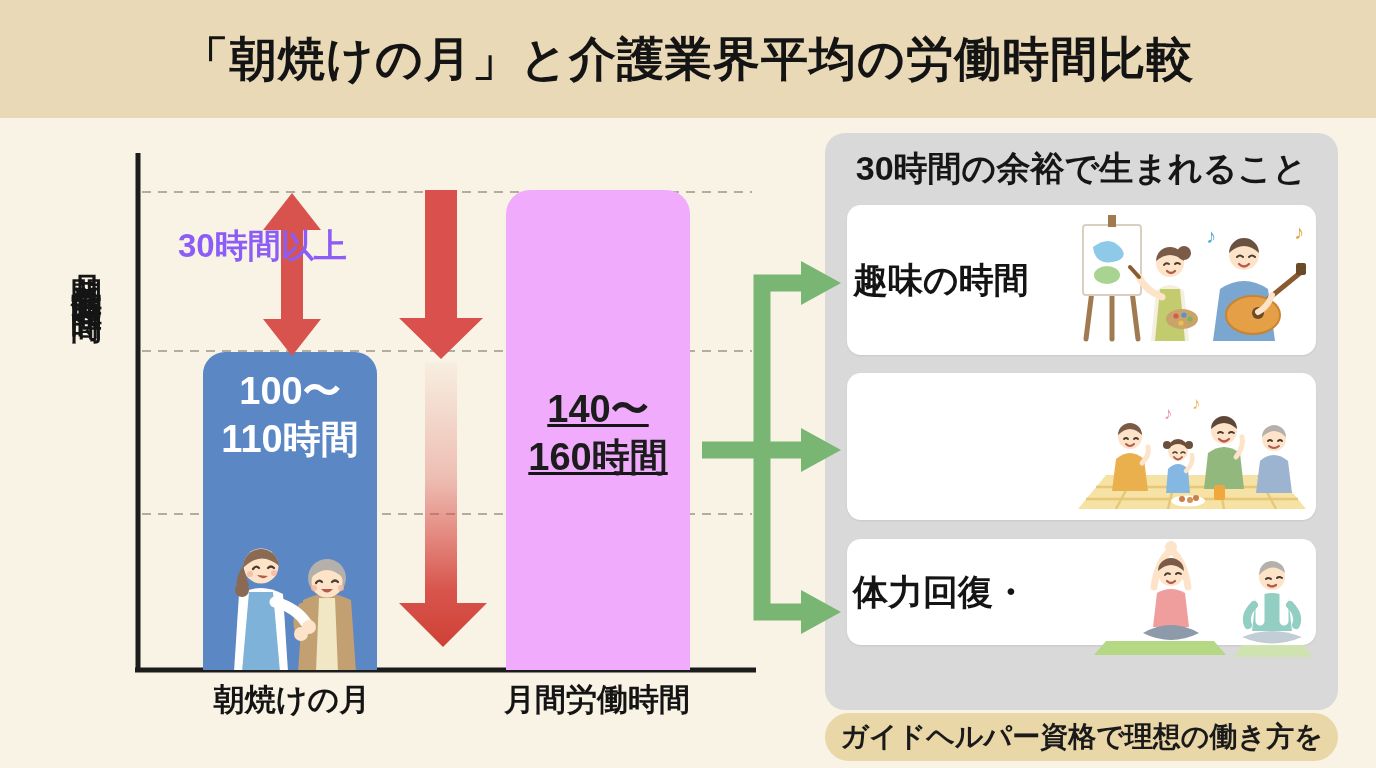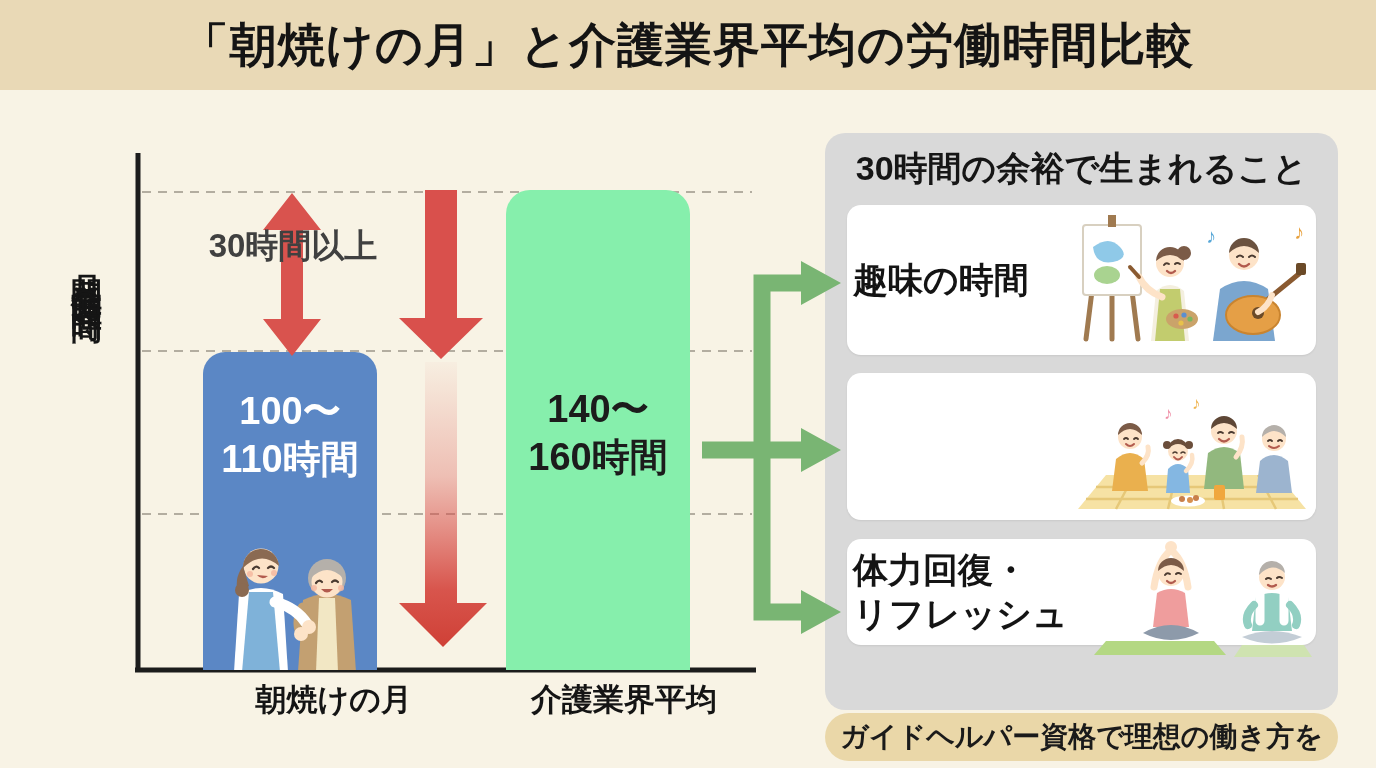--- a/index.html
+++ b/index.html
@@ -7,21 +7,21 @@
   body {
     position:relative;
     background:#f8f3e5;
     font-family:"Liberation Sans","DejaVu Sans",sans-serif;
     color:#151515;
   }
   .abs { position:absolute; }
 
   
   .title-band {
-    left:0; top:0; width:1376px; height:90px;
+    left:0; top:0; width:1376px; height:118px;
     background:#e9d9b6;
     display:flex; align-items:center; justify-content:center;
     z-index:1;
   }
   .title-band h1 {
     font-size:47px; font-weight:900; letter-spacing:1px; color:#141414;
   }
 
   
   #grid-svg   { left:0; top:0; z-index:0; }
@@ -37,42 +37,42 @@
   }
 
   
   .bar { z-index:2; overflow:hidden; }
   .bar-blue {
     left:203px; top:352px; width:174px; height:318px;
     background:#5b87c5; border-radius:22px 22px 0 0;
   }
   .bar-orange {
     left:506px; top:190px; width:184px; height:480px;
-    background:#86efac; border-radius:24px 24px 0 0;
+    background:#f0abfc; border-radius:24px 24px 0 0;text-decoration:underline;
   }
   .bar-value {
     width:100%; text-align:center; font-weight:800;
     font-size:38px; line-height:1.26;
   }
-  .bar-blue  .bar-value { color:#ffffff; padding-top:36px; }
+  .bar-blue  .bar-value { color:#ffffff; padding-top:16px; }
   .bar-orange .bar-value { color:#1c1c1c; padding-top:196px; }
   .bar-value span { display:block; }
   .care-art { position:absolute; left:0; bottom:-2px; }
 
   
   .gap-note {
-    left:178px; top:226px; width:230px; text-align:center;
-    font-size:33px; font-weight:800; color:#404040; line-height:1.22;
+    left:178px; top:226px; width:230px; text-align:left;
+    font-size:33px; font-weight:800; color:#8b5cf6; line-height:1.22;
     z-index:5;
   }
   .gap-note span { display:block; }
 
   
   .x-label {
-    top:679px; width:240px; text-align:right;
+    top:679px; width:240px; text-align:center;
     font-size:31px; font-weight:800; color:#141414; z-index:1;
   }
   .x-label-1 { left:172px; }
   .x-label-2 { left:477px; }
 
   
   .panel {
     left:825px; top:133px; width:513px; height:577px;
     background:#d9d9d9; border-radius:20px; z-index:2;
   }
@@ -170,21 +170,21 @@
     <span>140〜</span>
     <span>160時間</span>
   </div>
 </div>
 
 <div class="abs gap-note">
   <span>30時間以上</span>
 </div>
 
 <div class="abs x-label x-label-1">朝焼けの月</div>
-<div class="abs x-label x-label-2">介護業界平均</div>
+<div class="abs x-label x-label-2">月間労働時間</div>
 
 <svg id="arrows-svg" class="abs" width="1376" height="768" viewBox="0 0 1376 768">
   <defs>
     <linearGradient id="fadeRed" gradientUnits="userSpaceOnUse" x1="0" y1="362" x2="0" y2="647">
       <stop offset="0" stop-color="#d9504c" stop-opacity="0.03"></stop>
       <stop offset="0.4" stop-color="#d9504c" stop-opacity="0.32"></stop>
       <stop offset="0.8" stop-color="#d5473f" stop-opacity="0.92"></stop>
       <stop offset="1" stop-color="#cf4036" stop-opacity="1"></stop>
     </linearGradient>
   </defs>
@@ -292,21 +292,20 @@
         <circle cx="124" cy="119" r="3" fill="#c97f4a"></circle>
       <rect x="142" y="106" width="11" height="15" rx="2" fill="#f0a73e"></rect>
       <text x="92" y="40" font-size="17" fill="#ef8ea6">♪</text>
       <text x="120" y="30" font-size="17" fill="#f0b44e">♪</text>
     </svg>
   </div>
 
   <div class="card card-3">
     <div class="card-label">
       <span>体力回復・</span>
-      <span>リフレッシュ</span>
     </div>
     <svg class="card-art" width="236" height="138" viewBox="0 0 236 138">
       <g>
         <path d="M30,118 H138 L150,132 H18 Z" fill="#b4d883"></path>
         <path d="M78,64 Q82,38 94,28 M112,64 Q108,38 96,28" stroke="#fde3c8" stroke-width="7" fill="none" stroke-linecap="round"></path>
         <circle cx="95" cy="24" r="6" fill="#fde3c8"></circle>
         <circle cx="95" cy="50" r="13" fill="#fde3c8"></circle>
         <path d="M82,48 A13,13 0 0 1 108,48 Q95,36 82,48 Z" fill="#7b5b47"></path>
         <path d="M89,52 q2,-3 5,-1 M100,51 q2,-2 5,0" stroke="#4a3a30" stroke-width="2" fill="none" stroke-linecap="round"></path>
         <path d="M91,58 q4,4 8,0" stroke="#b25b4e" stroke-width="2.2" fill="none" stroke-linecap="round"></path>

